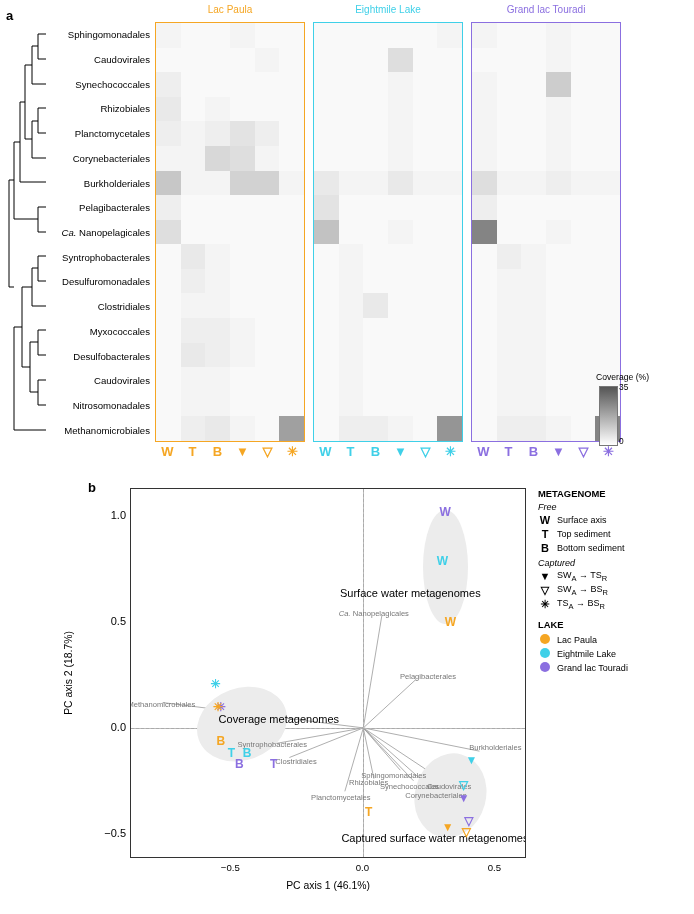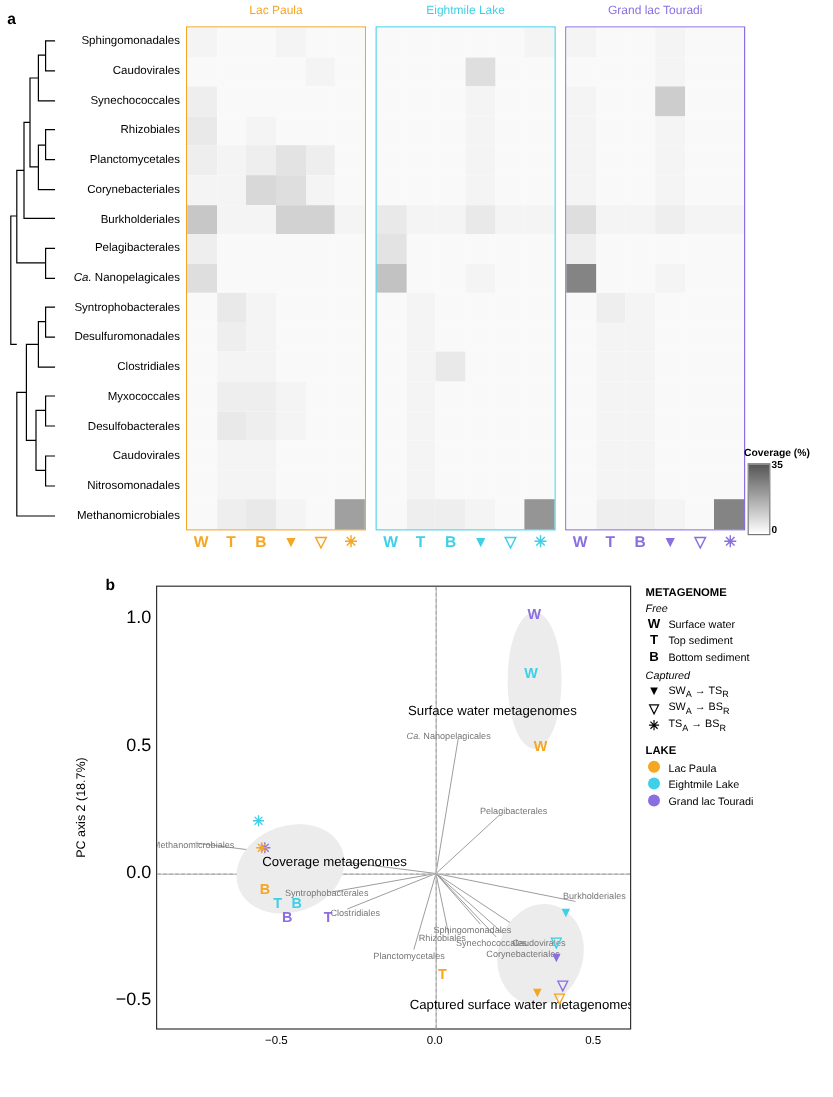--- a/index.html
+++ b/index.html
@@ -64,21 +64,21 @@
     font-size:13px;
     font-weight:bold;
     text-align:center;
   }
   #s0{left:155px;color:#F5A623;}
   #s1{left:313px;color:#3FD0E8;}
   #s2{left:471px;color:#8B6FE0;}
   .axis-syms span{line-height:16px;}
 
   
-  #cbar-wrap{position:absolute;left:620px;top:372px;width:62px;height:80px;font-weight:bold;}
+  #cbar-wrap{position:absolute;left:596px;top:372px;width:62px;height:80px;}
   #cbar-title{font-size:8.6px;position:absolute;top:0;left:0;white-space:nowrap;}
   #cbar{
     position:absolute;left:3px;top:14px;width:17px;height:58px;
     border:0.8px solid #777;
     background:linear-gradient(to bottom,#555555,#ffffff);
   }
   #cbar-max{position:absolute;left:23px;top:10px;font-size:8.4px;}
   #cbar-min{position:absolute;left:23px;top:64px;font-size:8.4px;}
 
   
@@ -123,21 +123,21 @@
     text-align:center;
   }
   .tick-x{
     position:absolute;
     font-size:9.6px;
     transform:translateX(-50%);
     top:392px;
   }
   .tick-y{
     position:absolute;
-    font-size:15px;
+    font-size:11px;
     transform:translateY(-50%);
     text-align:right;
     width:30px;
     left:96px;
   }
   #xaxis-title{
     position:absolute;top:410px;left:130px;width:396px;
     text-align:center;font-size:10.4px;
   }
   #yaxis-title{
@@ -633,29 +633,30 @@
       <div class="pt" style="left: 340.56px; top: 270.629px; color: rgb(63, 208, 232);">▼</div>
       <div class="pt" style="left: 332.64px; top: 296px; color: rgb(63, 208, 232);">▽</div>
       <div class="pt" style="left: 332.64px; top: 308.686px; color: rgb(139, 111, 224);">▼</div>
       <div class="pt" style="left: 337.92px; top: 331.943px; color: rgb(139, 111, 224);">▽</div>
       <div class="pt" style="left: 316.8px; top: 338.286px; color: rgb(245, 166, 35);">▼</div>
       <div class="pt" style="left: 335.28px; top: 342.514px; color: rgb(245, 166, 35);">▽</div>
     </div>
 
   <div id="ticks-x"></div>
   <div id="ticks-y"></div>
+  <div id="xaxis-title">PC axis 1 (46.1%)</div>
   <div id="yaxis-title">PC axis 2 (18.7%)</div>
 
   <div id="legend">
     <div class="head">METAGENOME</div>
     <div class="sub">Free</div>
     <div id="leg-free">
         <div class="leg-row">
           <span class="leg-sym">W</span>
-          <span class="leg-txt">Surface water</span>
+          <span class="leg-txt">Surface axis</span>
         </div>
         <div class="leg-row">
           <span class="leg-sym">T</span>
           <span class="leg-txt">Top sediment</span>
         </div>
         <div class="leg-row">
           <span class="leg-sym">B</span>
           <span class="leg-txt">Bottom sediment</span>
         </div>
       </div>

